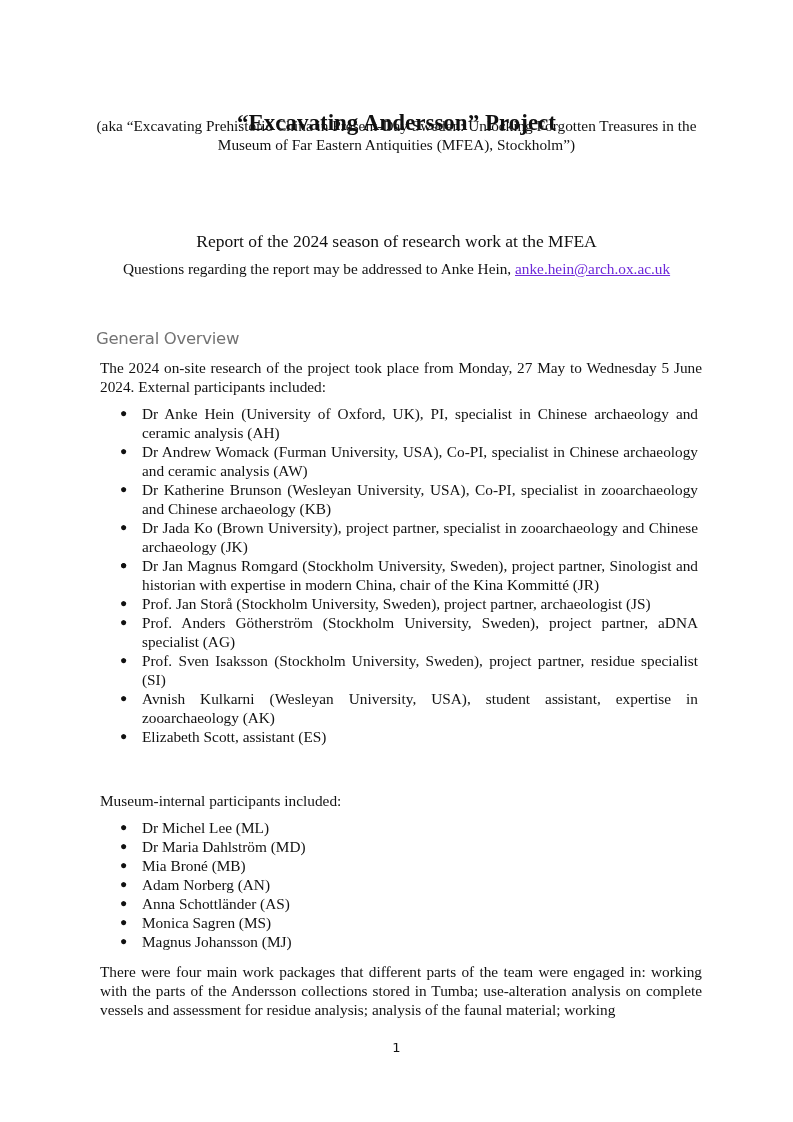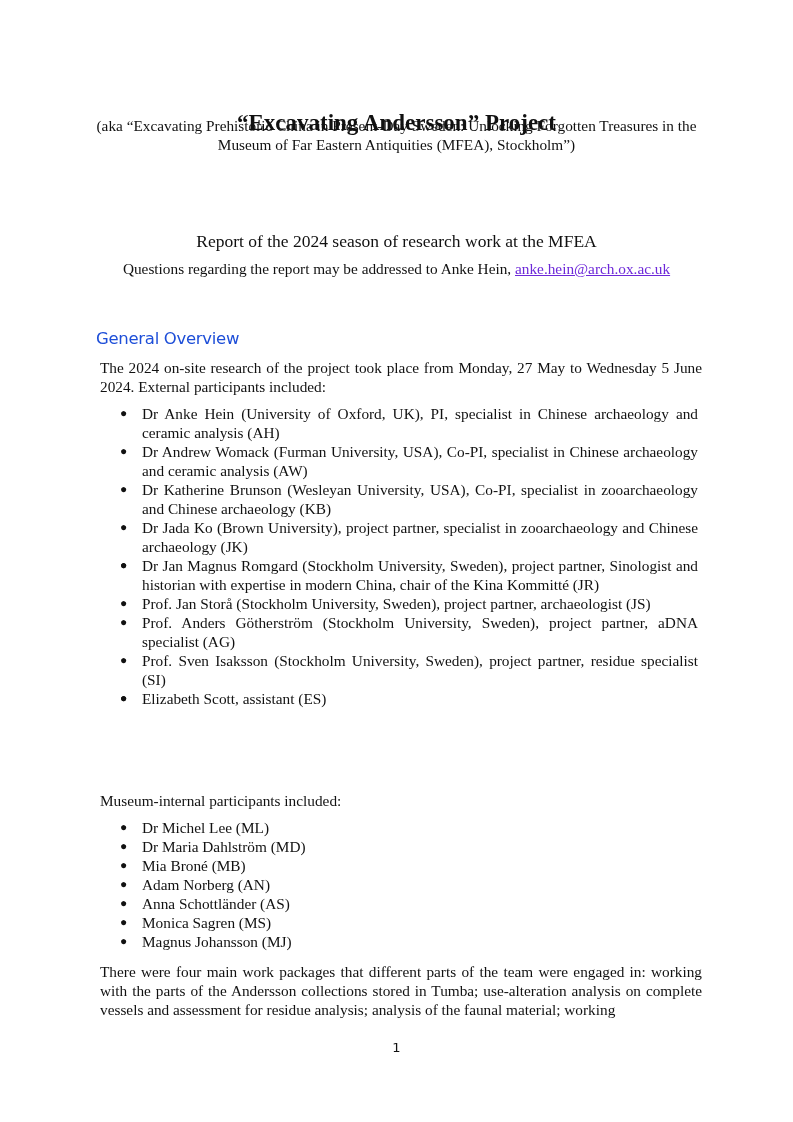--- a/index.html
+++ b/index.html
@@ -3,21 +3,21 @@
 <meta charset="utf-8">
 <style>
   html, body { margin: 0; padding: 0; background: #ffffff; }
   body { width: 793px; height: 1122px; position: relative; overflow: hidden; font-family: "Liberation Serif", serif; color: #111; }
   .page { position: absolute; left: 0; top: 0; width: 793px; height: 1122px; }
   .title { position: absolute; top: 108px; left: 0; width: 793px; text-align: center; font-weight: bold; font-size: 23px; line-height: 30px; }
   .subtitle { position: absolute; top: 116px; left: 96px; width: 601px; text-align: center; font-size: 15.3px; line-height: 19px; }
   .report-title { position: absolute; top: 203px; left: 0; width: 793px; text-align: center; font-weight: normal; font-size: 17.5px; line-height: 22px; margin-top: 27px; }
   .contact { position: absolute; top: 259px; left: 0; width: 793px; text-align: center; font-size: 15.3px; line-height: 19px; }
   .contact a { color: #6d28d9; text-decoration: underline; }
-  .section-heading { position: absolute; top: 328px; left: 96px; font-family: "DejaVu Sans", sans-serif; font-size: 16.5px; color: #1d4ed8; line-height: 22px; letter-spacing: -0.3px; }
+  .section-heading { position: absolute; top: 328px; left: 96px; font-family: "DejaVu Sans", sans-serif; font-size: 16.5px; color: #737373; line-height: 22px; letter-spacing: -0.3px; }
   .body { position: absolute; left: 100px; width: 602px; font-size: 15.3px; line-height: 19px; text-align: justify; }
   .p1 { top: 358px; }
   ul { margin: 0; padding: 0; list-style: none; }
   .list { position: absolute; left: 96px; width: 602px; font-size: 15.3px; line-height: 19px; }
   .list li { position: relative; padding-left: 46px; text-align: justify; }
   .list li .bullet { position: absolute; left: 24px; top: 0; font-size: 12px; }
   .ext-list { top: 404px; }
   .p2 { top: 791px; }
   .int-list { top: 818px; }
   .p3 { top: 962px; }
@@ -41,21 +41,21 @@
   <ul class="list ext-list">
     <li><span class="bullet">●</span><span>Dr Anke Hein (University of Oxford, UK), PI, specialist in Chinese archaeology and ceramic analysis (AH)</span></li>
     <li><span class="bullet">●</span><span>Dr Andrew Womack (Furman University, USA), Co-PI, specialist in Chinese archaeology and ceramic analysis (AW)</span></li>
     <li><span class="bullet">●</span><span>Dr Katherine Brunson (Wesleyan University, USA), Co-PI, specialist in zooarchaeology and Chinese archaeology (KB)</span></li>
     <li><span class="bullet">●</span><span>Dr Jada Ko (Brown University), project partner, specialist in zooarchaeology and Chinese archaeology (JK)</span></li>
     <li><span class="bullet">●</span></li>
     <li><span class="bullet">●</span><span>Dr Jan Magnus Romgard (Stockholm University, Sweden), project partner, Sinologist and historian with expertise in modern China, chair of the Kina Kommitté (JR)</span></li>
     <li><span class="bullet">●</span><span>Prof. Jan Storå (Stockholm University, Sweden), project partner, archaeologist (JS)</span></li>
     <li><span class="bullet">●</span><span>Prof. Anders Götherström (Stockholm University, Sweden), project partner, aDNA specialist (AG)</span></li>
     <li><span class="bullet">●</span><span>Prof. Sven Isaksson (Stockholm University, Sweden), project partner, residue specialist (SI)</span></li>
-    <li><span class="bullet">●</span></li>
+    <li><span class="bullet">●</span><span>Avnish Kulkarni (Wesleyan University, USA), student assistant, expertise in zooarchaeology (AK)</span></li>
     <li><span class="bullet">●</span><span>Elizabeth Scott, assistant (ES)</span></li>
   </ul>
 
   <div class="body p2">Museum-internal participants included:</div>
 
   <ul class="list int-list">
     <li><span class="bullet">●</span><span>Dr Michel Lee (ML)</span></li>
     <li><span class="bullet">●</span><span>Dr Maria Dahlström (MD)</span></li>
     <li><span class="bullet">●</span><span>Mia Broné (MB)</span></li>
     <li><span class="bullet">●</span><span>Adam Norberg (AN)</span></li>

